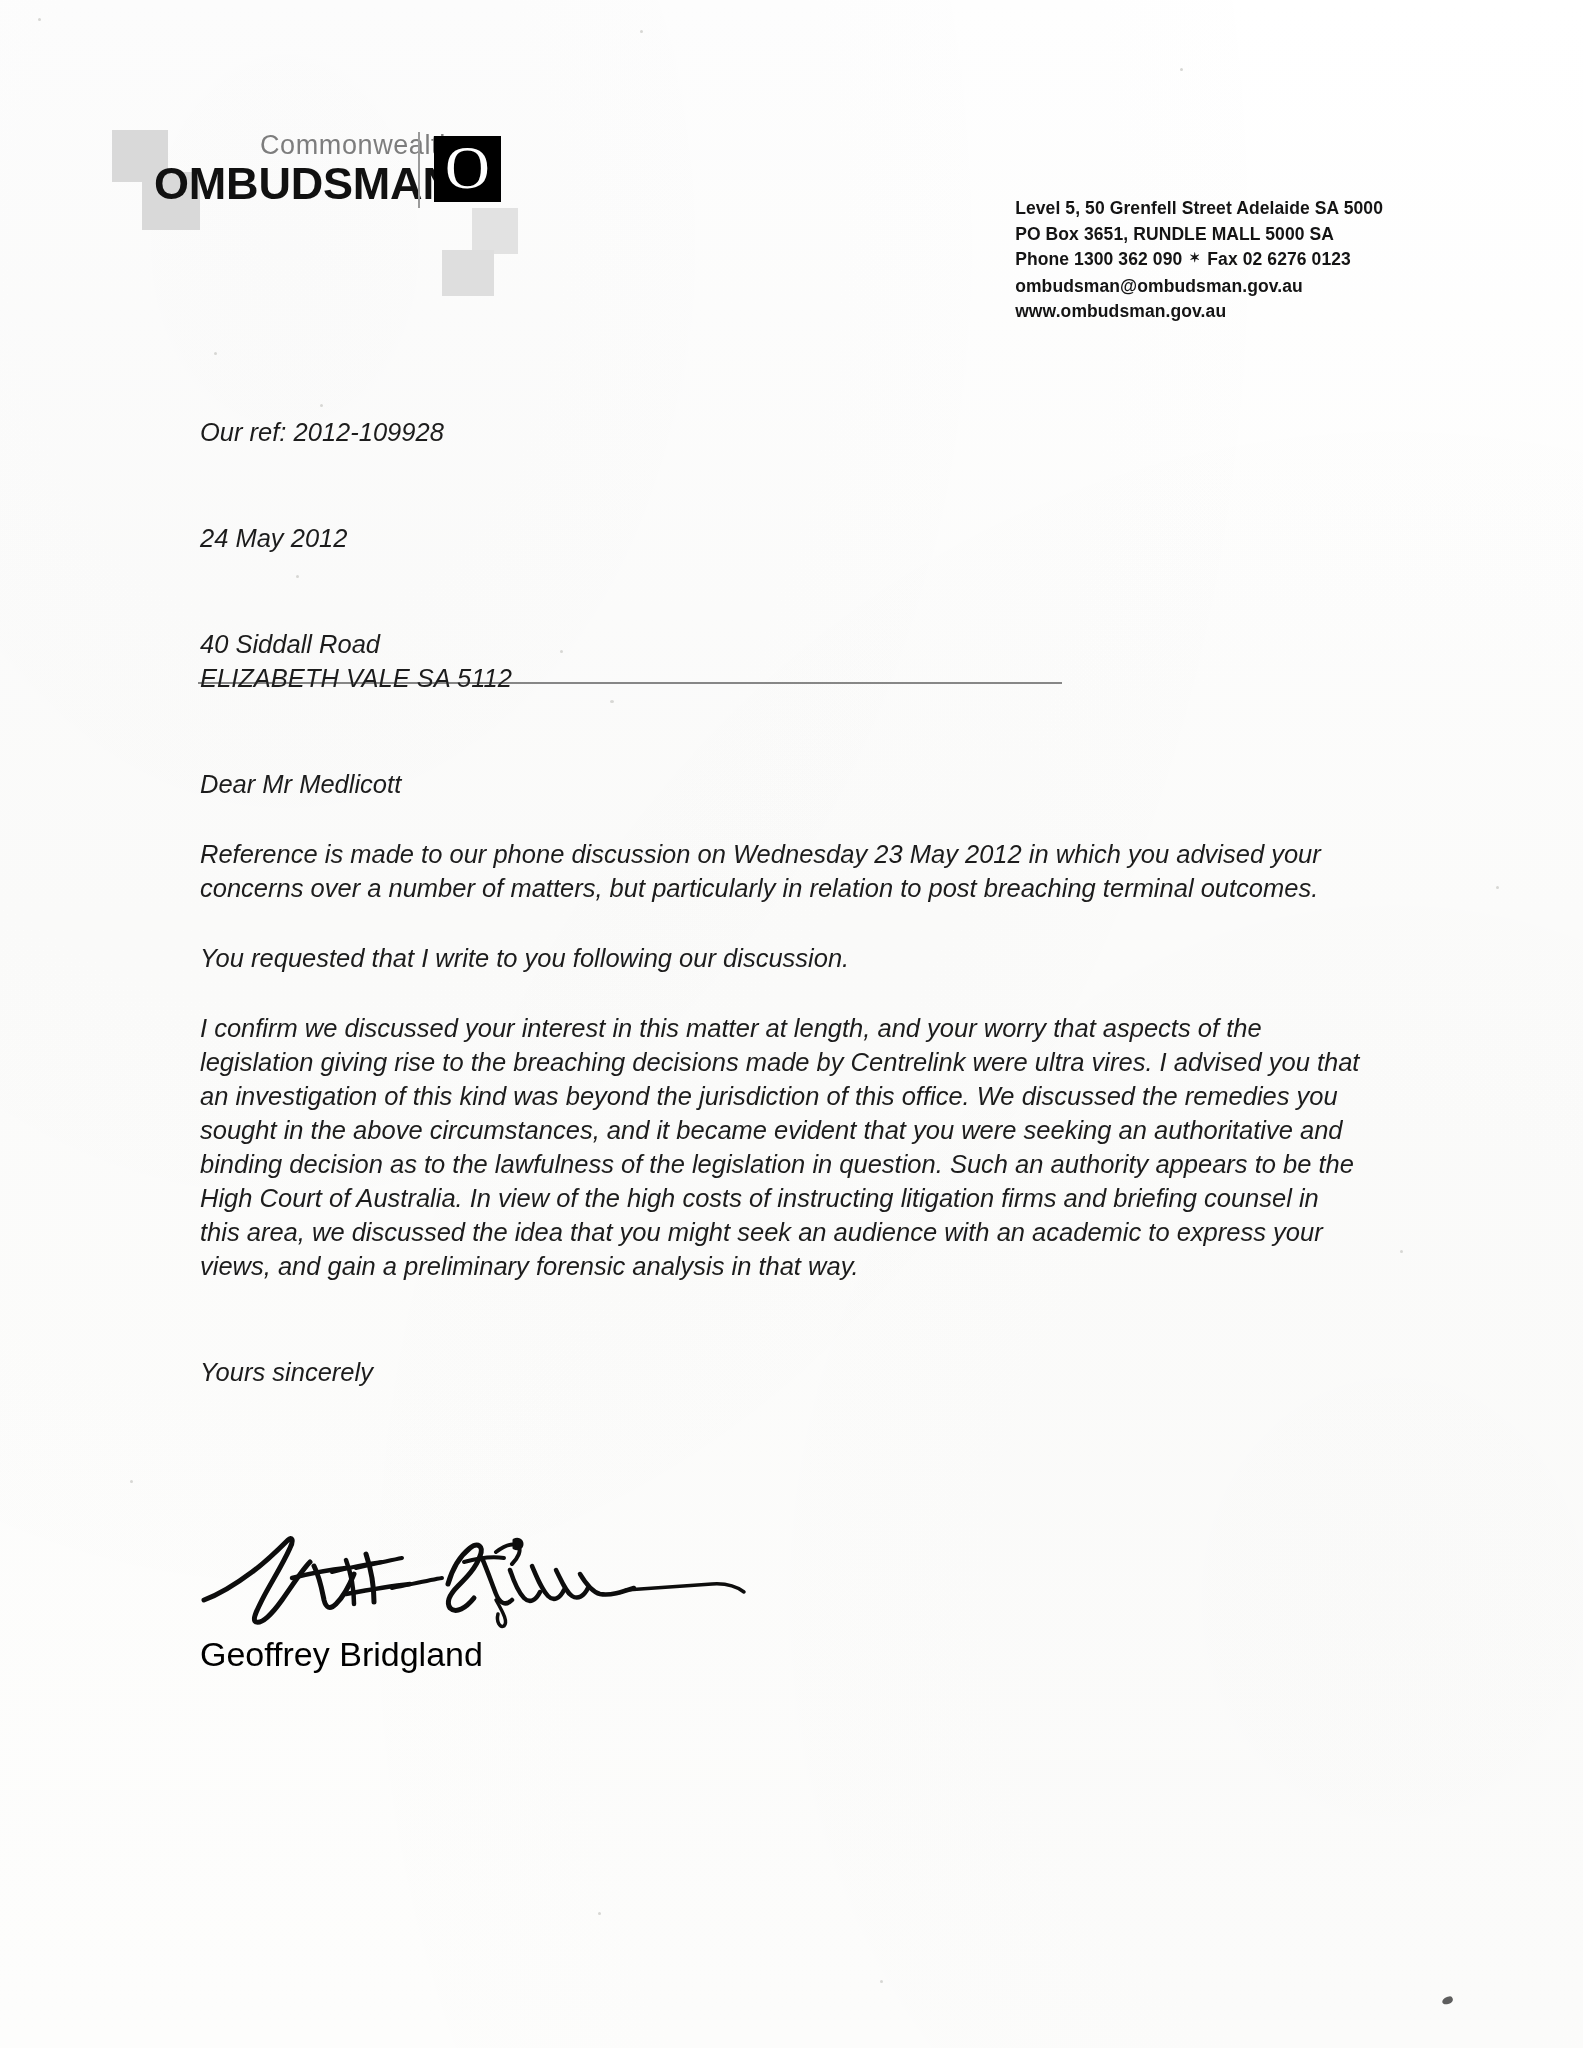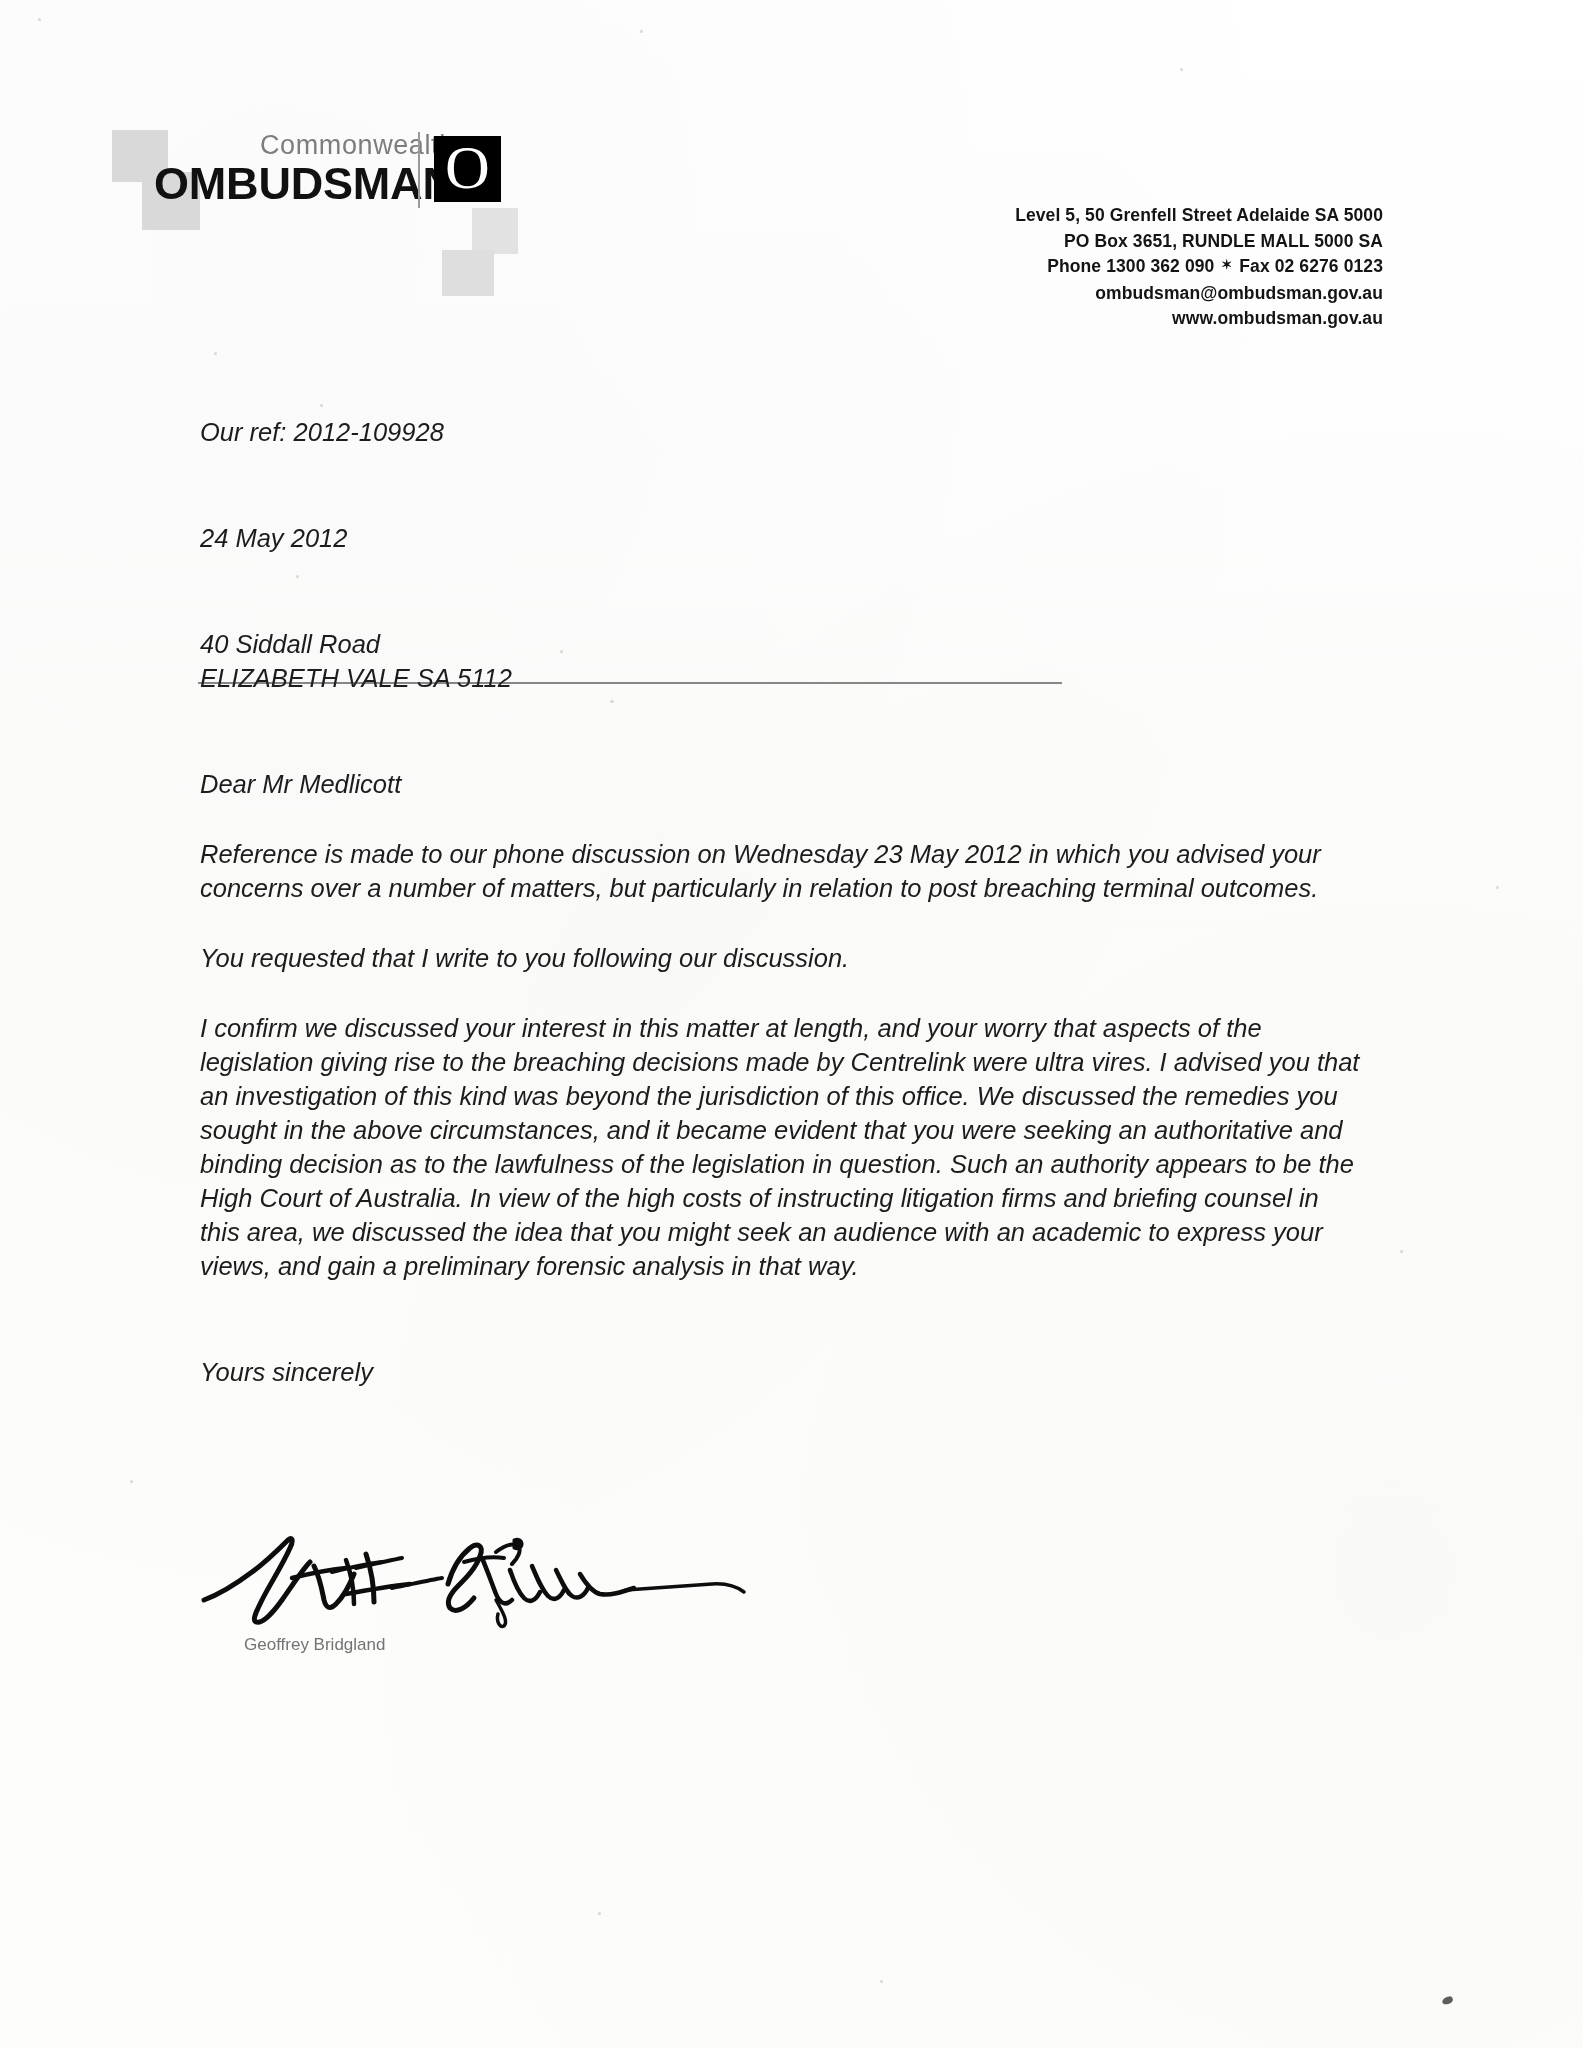--- a/index.html
+++ b/index.html
@@ -100,28 +100,27 @@
     color: #ffffff;
     font-weight: 400;
     margin-top: -4px;
   }
 
   
   .contact {
     position: absolute;
     right: 200px;
     top: 196px;
-    text-align: right;
+    text-align: left;
     font-size: 17.5px;
     font-weight: 700;
     line-height: 25.5px;
     color: #141414;
     letter-spacing: 0.1px;
     white-space: nowrap;
-    margin-top: 7px;
   }
   .contact .sep {
     display: inline-block;
     transform: translateY(-3px);
     font-size: 13px;
     padding: 0 2px;
   }
 
   
   .letter-body {
@@ -164,24 +163,23 @@
     left: 196px;
     top: 1522px;
     width: 560px;
     height: 110px;
   }
   .signature-wrap svg { display: block; }
   .signature-name {
     position: absolute;
     left: 200px;
     top: 1635px;
-    font-size: 17px;
-    color: #737373;
-    white-space: nowrap;
-    margin-left: 44px;
+    font-size: 34px;
+    color: #000000;
+    white-space: nowrap;
   }
 
   .corner-mark {
     position: absolute;
     right: 130px;
     bottom: 44px;
     width: 11px;
     height: 7px;
     background: #5e5e5e;
     border-radius: 60% 40% 50% 50%;

